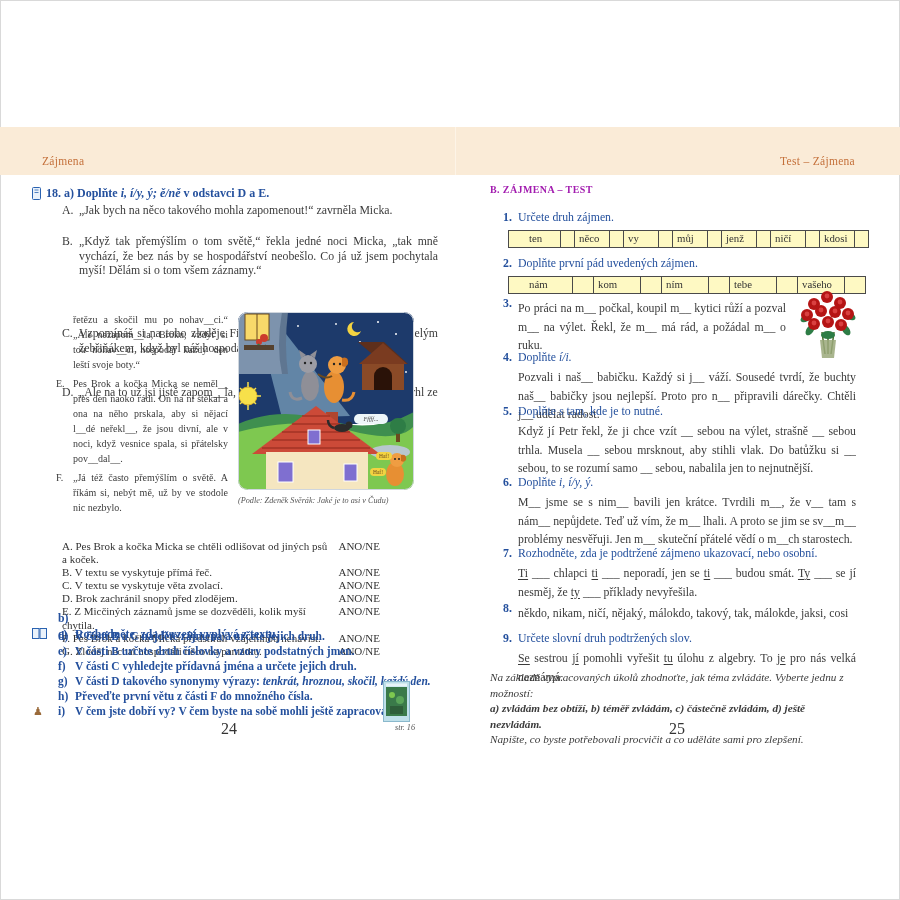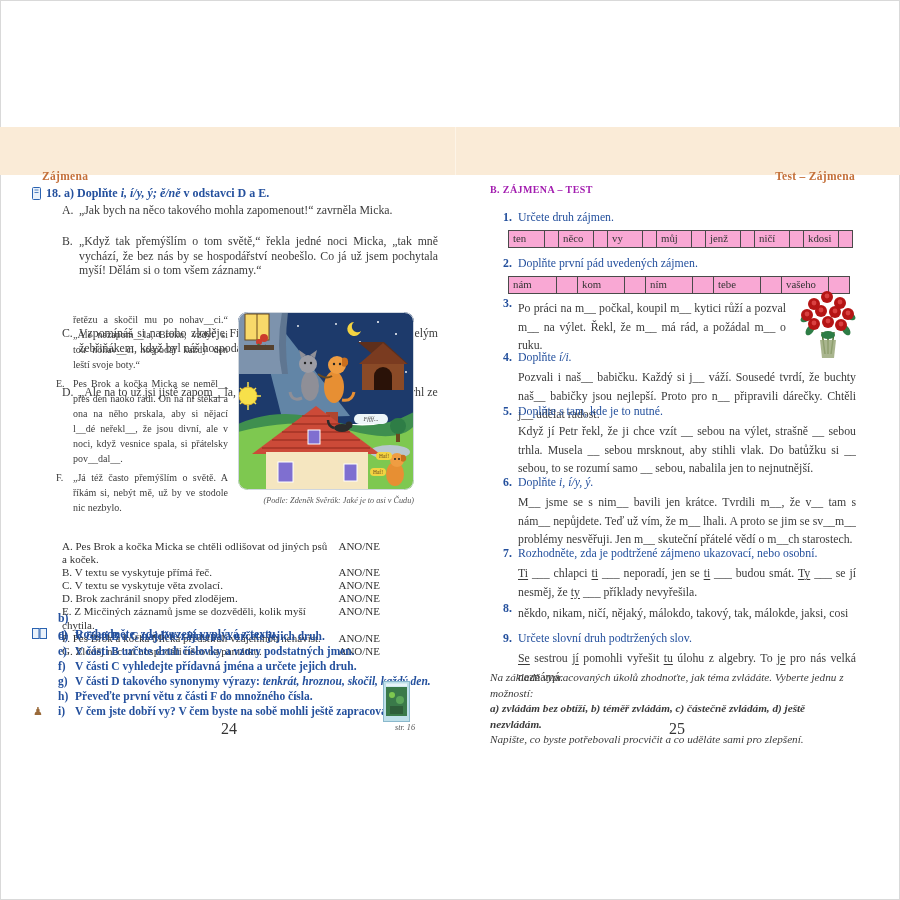--- a/index.html
+++ b/index.html
@@ -5,38 +5,38 @@
   html,body{margin:0;padding:0;}
   body{
     width:900px;height:900px;position:relative;background:#ffffff;
     font-family:"Liberation Serif","DejaVu Serif",serif;color:#3b3b3b;
     overflow:hidden;
   }
   .frame{position:absolute;inset:0;border:1px solid #d9d9d9;pointer-events:none;}
   
   .band{position:absolute;left:0;top:127px;width:900px;height:48px;background:#faebd7;}
   .band-split{position:absolute;left:455px;top:127px;width:1px;height:48px;background:#fdf4e7;}
-  .run-head{position:absolute;top:170px;font-size:11.5px;color:#c4703a;letter-spacing:.3px;font-weight:bold;}
+  .run-head{position:absolute;top:155px;font-size:11.5px;color:#c4703a;letter-spacing:.3px;}
   .run-head.left{left:42px;}
   .run-head.right{right:45px;text-align:right;}
 
   
   .page-left{position:absolute;left:46px;top:186px;width:392px;height:560px;font-size:11.8px;line-height:14.8px;}
   .abs{position:absolute;left:0;right:0;}
   .ex-head{top:0;font-size:12px;color:#24509d;font-weight:bold;}
   .nb-icon{position:absolute;left:-14px;top:1px;width:9px;height:13px;}
   .para{margin-left:16px;padding-left:17px;position:relative;text-align:justify;}
   .para .letter{position:absolute;left:0;top:0;}
   .pA{top:17px;} .pB{top:33px;} .pC{top:81px;} .pD1{top:110px;}
   .two-col{top:126px;display:flex;}
   .col-text{margin-left:10px;width:172px;font-size:10px;line-height:15px;}
   .col-text .para{margin-left:0;margin-bottom:4px;}
   .figure{margin-left:10px;width:176px;}
   .figure svg.story{width:176px;height:178px;border-radius:9px;display:block;}
-  .fig-caption{margin-top:4px;font-size:8.2px;font-style:italic;color:#555;text-align:right;white-space:nowrap;}
+  .fig-caption{margin-top:4px;font-size:8.2px;font-style:italic;color:#555;text-align:left;white-space:nowrap;}
   .part-line{position:relative;padding-left:29px;font-size:11.8px;color:#24509d;font-weight:bold;}
   .part-line .plabel{position:absolute;left:12px;}
   .pb{top:321px;} .pc{top:337px;}
   .book-icon{position:absolute;left:-14px;top:1px;width:15px;height:11px;}
   .c-items{top:354px;margin-left:16px;width:318px;font-size:11px;line-height:13.1px;color:#333;}
   .c-row{display:flex;justify-content:space-between;}
   .c-row .ans{margin-left:8px;white-space:nowrap;}
   .tasks{top:443px;}
   .task{position:relative;padding-left:29px;font-size:11.5px;line-height:15px;color:#24509d;font-weight:bold;}
   .task .plabel{position:absolute;left:12px;}
@@ -53,21 +53,21 @@
   .page-right{position:absolute;left:490px;top:184px;width:366px;height:560px;}
   .test-title{position:absolute;top:0;left:0;font-size:10px;font-weight:bold;color:#a21caf;letter-spacing:.4px;}
   .ex{position:absolute;left:0;right:0;padding-left:28px;}
   .ex-num{position:absolute;left:13px;top:0;font-weight:bold;color:#24509d;font-size:11.8px;}
   .ex-title{font-weight:normal;color:#24509d;font-size:11.8px;line-height:15px;}
   .ex-title i{font-style:italic;}
   .ex-body{margin:3px 0 0 0;font-size:11.8px;line-height:18.5px;text-align:justify;color:#3b3b3b;}
   .ex-body u{text-decoration:underline;text-underline-offset:2px;}
   .e1{top:26px;} .e2{top:72px;} .e3{top:112px;} .e4{top:166px;} .e5{top:220px;}
   .e6{top:291px;} .e7{top:362px;} .e8{top:417px;} .e9{top:447px;}
-  .tbl{display:flex;margin-top:5px;margin-left:-10px;border:1px solid #4a4a4a;width:max-content;background:#f9a8d4;}
+  .tbl{display:flex;margin-top:5px;margin-left:-10px;border:1px solid #4a4a4a;width:max-content;background:#fef9c3;padding-left:16px;}
   .cell{box-sizing:border-box;height:16px;line-height:15px;font-size:10.8px;border-left:1px solid #4a4a4a;padding-left:4px;color:#333;}
   .cell:first-child{border-left:none;}
   .cell.w1{width:35px;} .cell.b1{width:14px;}
   .cell.w2{width:47px;} .cell.b2{width:21px;}
   .rose{float:right;width:68px;height:72px;margin:-8px -6px 2px 8px;}
   .footer{position:absolute;top:486px;left:0;width:366px;font-size:11.2px;line-height:15.5px;font-style:italic;color:#3b3b3b;}
   .footer .b{font-weight:bold;}
 </style>
 </head>
 <body>

